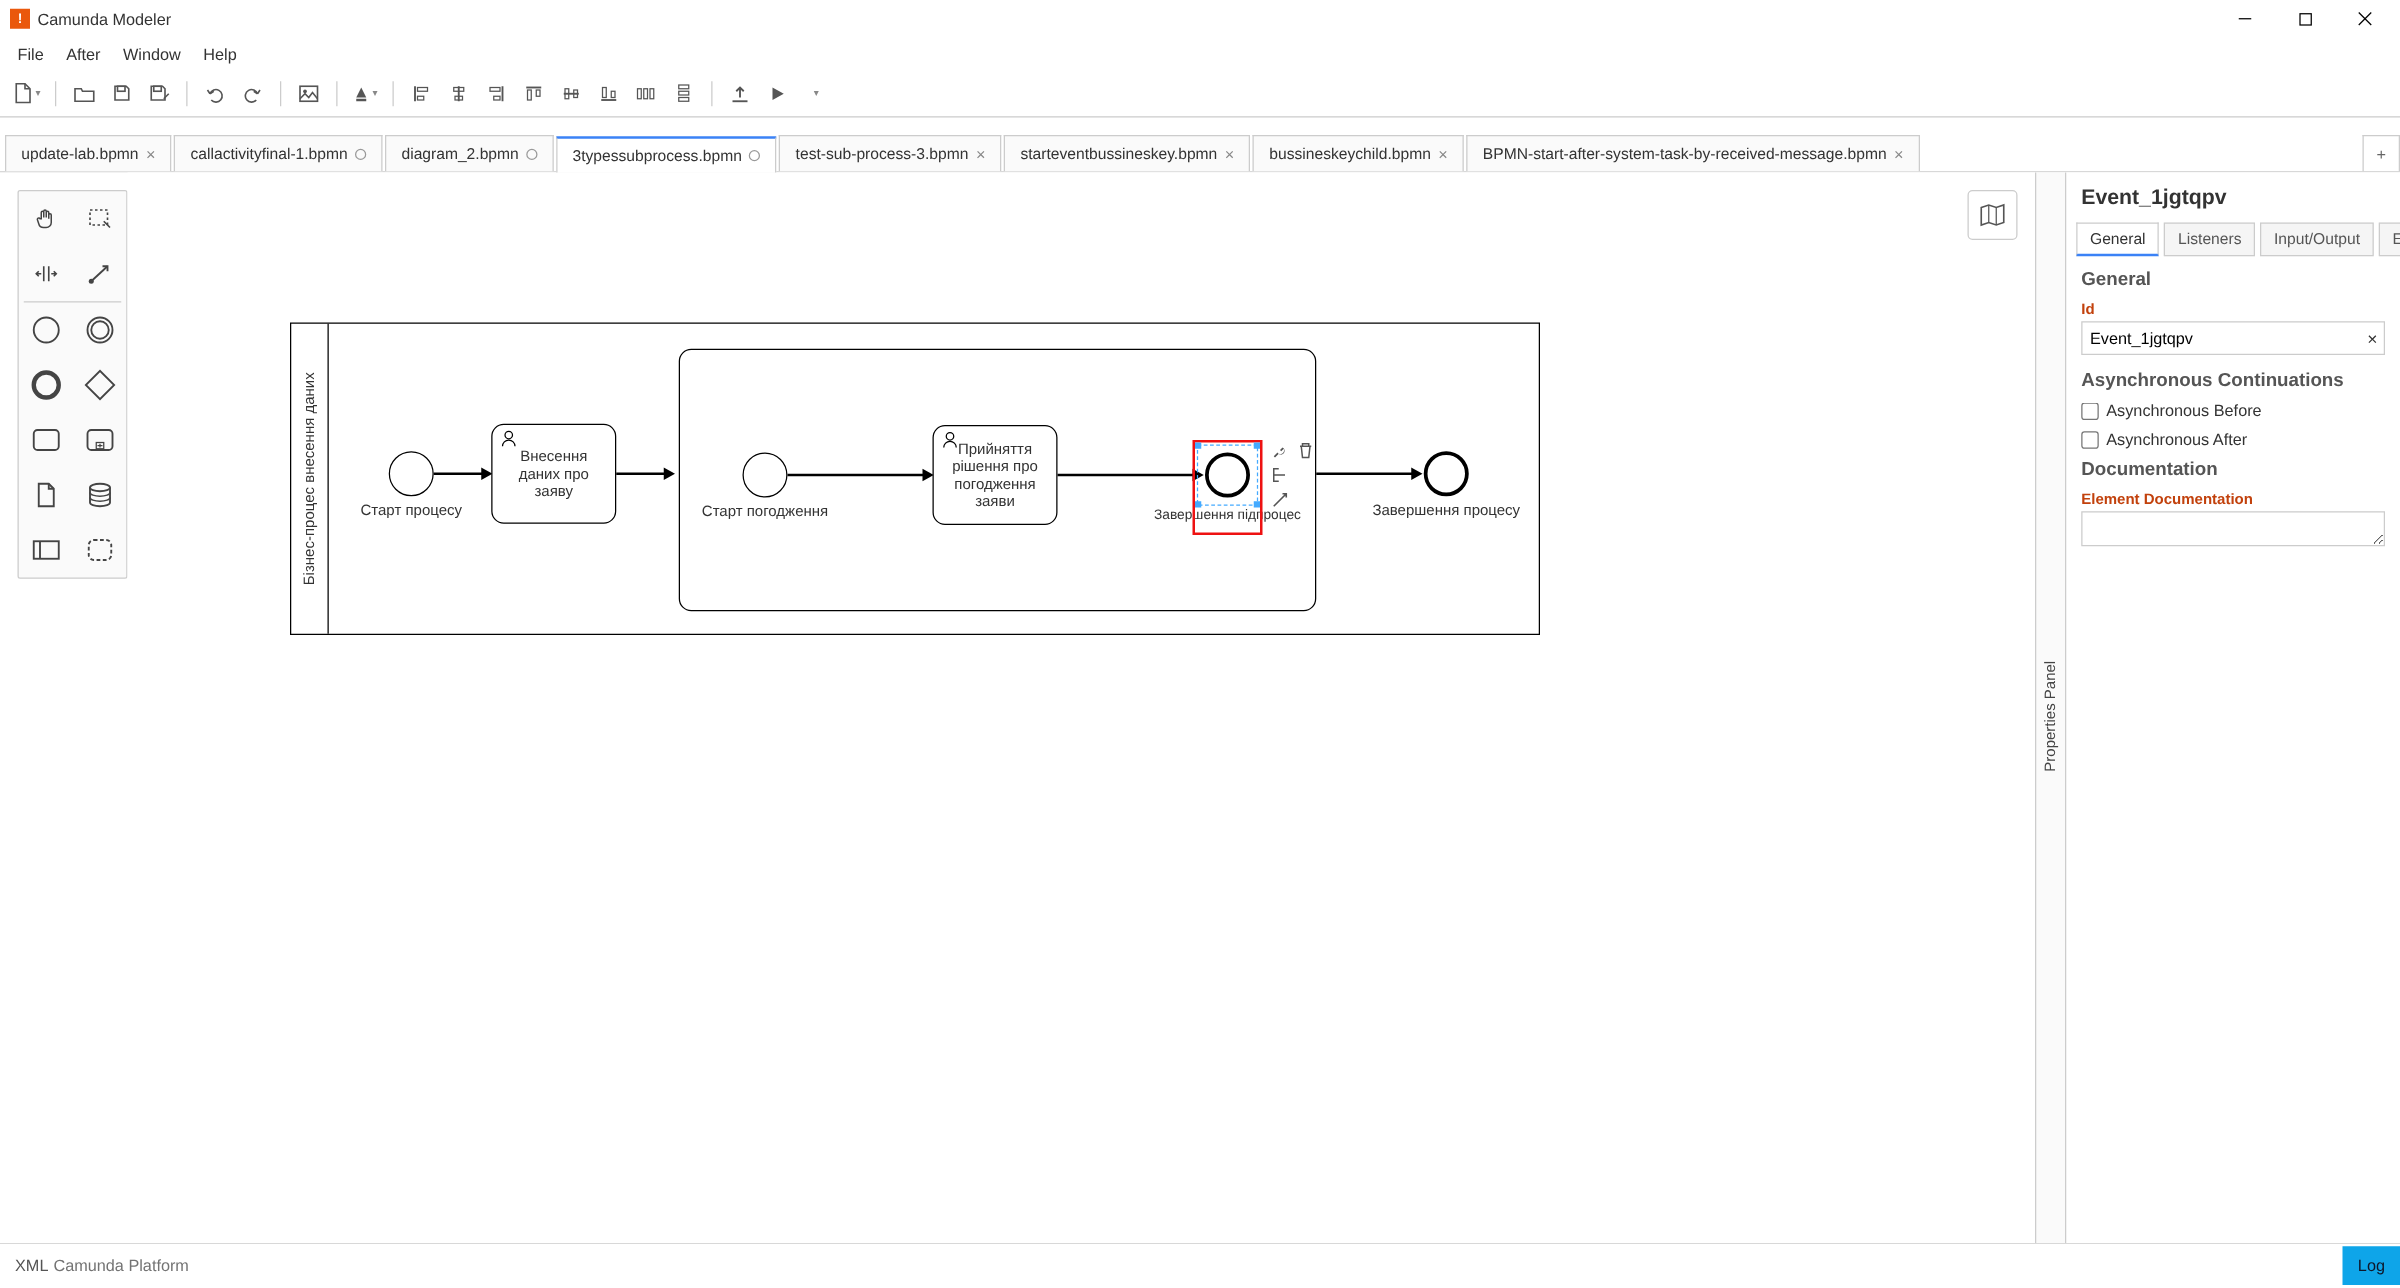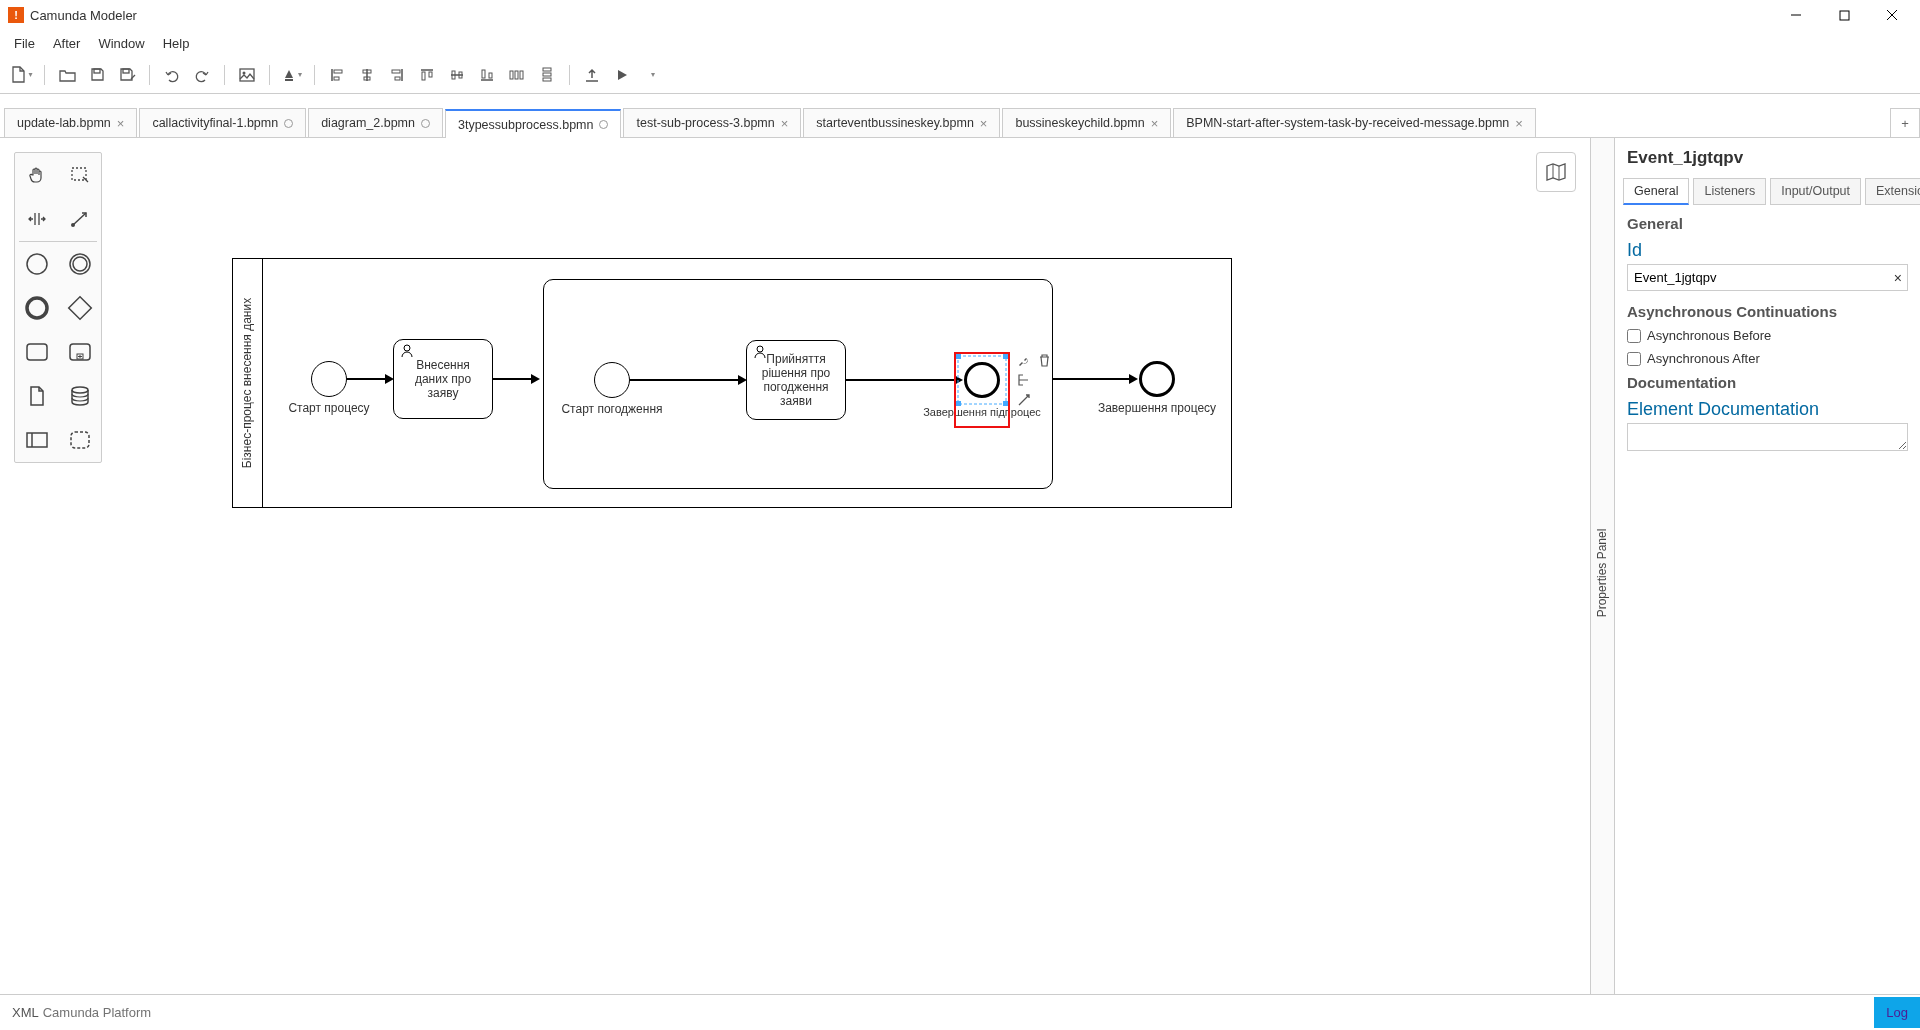--- a/index.html
+++ b/index.html
@@ -38,40 +38,40 @@
 .bpmn-task{position:absolute;border:1.6px solid #000;border-radius:10px;background:#fff;display:flex;align-items:center;justify-content:center;text-align:center;font-size:12px;padding:4px}
 .bpmn-user-icon{position:absolute;top:4px;left:6px}
 .arrow-line{position:absolute;height:1.6px;background:#000}
 .arrow-head{position:absolute;width:0;height:0;border-top:5px solid transparent;border-bottom:5px solid transparent;border-left:9px solid #000}
 .selected-box{position:absolute;border:2px solid #e11;pointer-events:none}
 .ctx-pad{position:absolute;display:flex;flex-direction:column;gap:4px;color:#555}
 .ctx-row{display:flex;gap:4px}
 .ctx-ico{width:16px;height:16px;display:flex;align-items:center;justify-content:center;cursor:pointer;font-size:13px}
 .props-toggle{width:24px;border-left:1px solid #ccc;display:flex;align-items:center;justify-content:center;background:#fafafa;cursor:pointer}
 .props-toggle span{transform:rotate(-90deg);white-space:nowrap;font-size:12px;color:#444}
-.props-panel{width:306px;border-left:1px solid #ccc;background:#fff;display:flex;flex-direction:column;padding:0}
+.props-panel{width:268px;border-left:1px solid #ccc;background:#fff;display:flex;flex-direction:column;padding:0}
 .props-title{font-size:17px;font-weight:700;padding:10px 12px}
 .props-tabs{display:flex;gap:4px;padding:0 8px}
 .props-tab{padding:5px 10px;border:1px solid #ccc;background:#f5f5f5;font-size:12.5px;cursor:pointer;color:#555}
 .props-tab.active{background:#fff;border-bottom:2px solid #3b82f6;color:#333}
 .props-section{padding:10px 12px}
 .props-section h3{font-size:15px;font-weight:700;color:#555;margin-bottom:8px}
-.props-label{font-size:18px;font-weight:400;color:#0369a1;margin-bottom:3px;display:block}
+.props-label{font-size:12px;font-weight:700;color:#c2410c;margin-bottom:3px;display:block}
 .props-input-wrap{position:relative;margin-bottom:10px}
 .props-input{width:100%;border:1px solid #ccc;padding:5px 22px 5px 6px;font-size:13px;border-radius:0}
 .props-clear{position:absolute;right:6px;top:50%;transform:translateY(-50%);cursor:pointer;font-size:14px;color:#333}
 .name-block{border:2px solid #e11;padding:4px 6px 8px;margin:-4px -6px 6px}
 .props-check{display:flex;align-items:center;gap:6px;margin-bottom:8px;font-size:13px;color:#333}
 .props-check input{width:14px;height:14px}
 .props-textarea{width:100%;border:1px solid #ccc;height:28px;resize:both;font-size:13px;padding:4px}
 .footer{height:36px;border-top:1px solid #ccc;display:flex;align-items:center;justify-content:space-between;padding:0 0 0 12px;font-size:13px}
 .footer-left{display:flex;gap:4px;color:#555}
 .footer-tab{cursor:pointer}
 .footer-tab.active{color:#737373}
-.log-btn{background:#0ea5e9;color:#4c1d95;padding:8px 12px;cursor:pointer}
+.log-btn{background:#0ea5e9;color:#0f172a;padding:8px 12px;cursor:pointer}
 svg{overflow:visible}
 </style>
 </head>
 <body>
 
 <div class="titlebar">
   <div class="titlebar-left">
     <div class="app-icon">!</div>
     <span>Camunda Modeler</span>
   </div>

